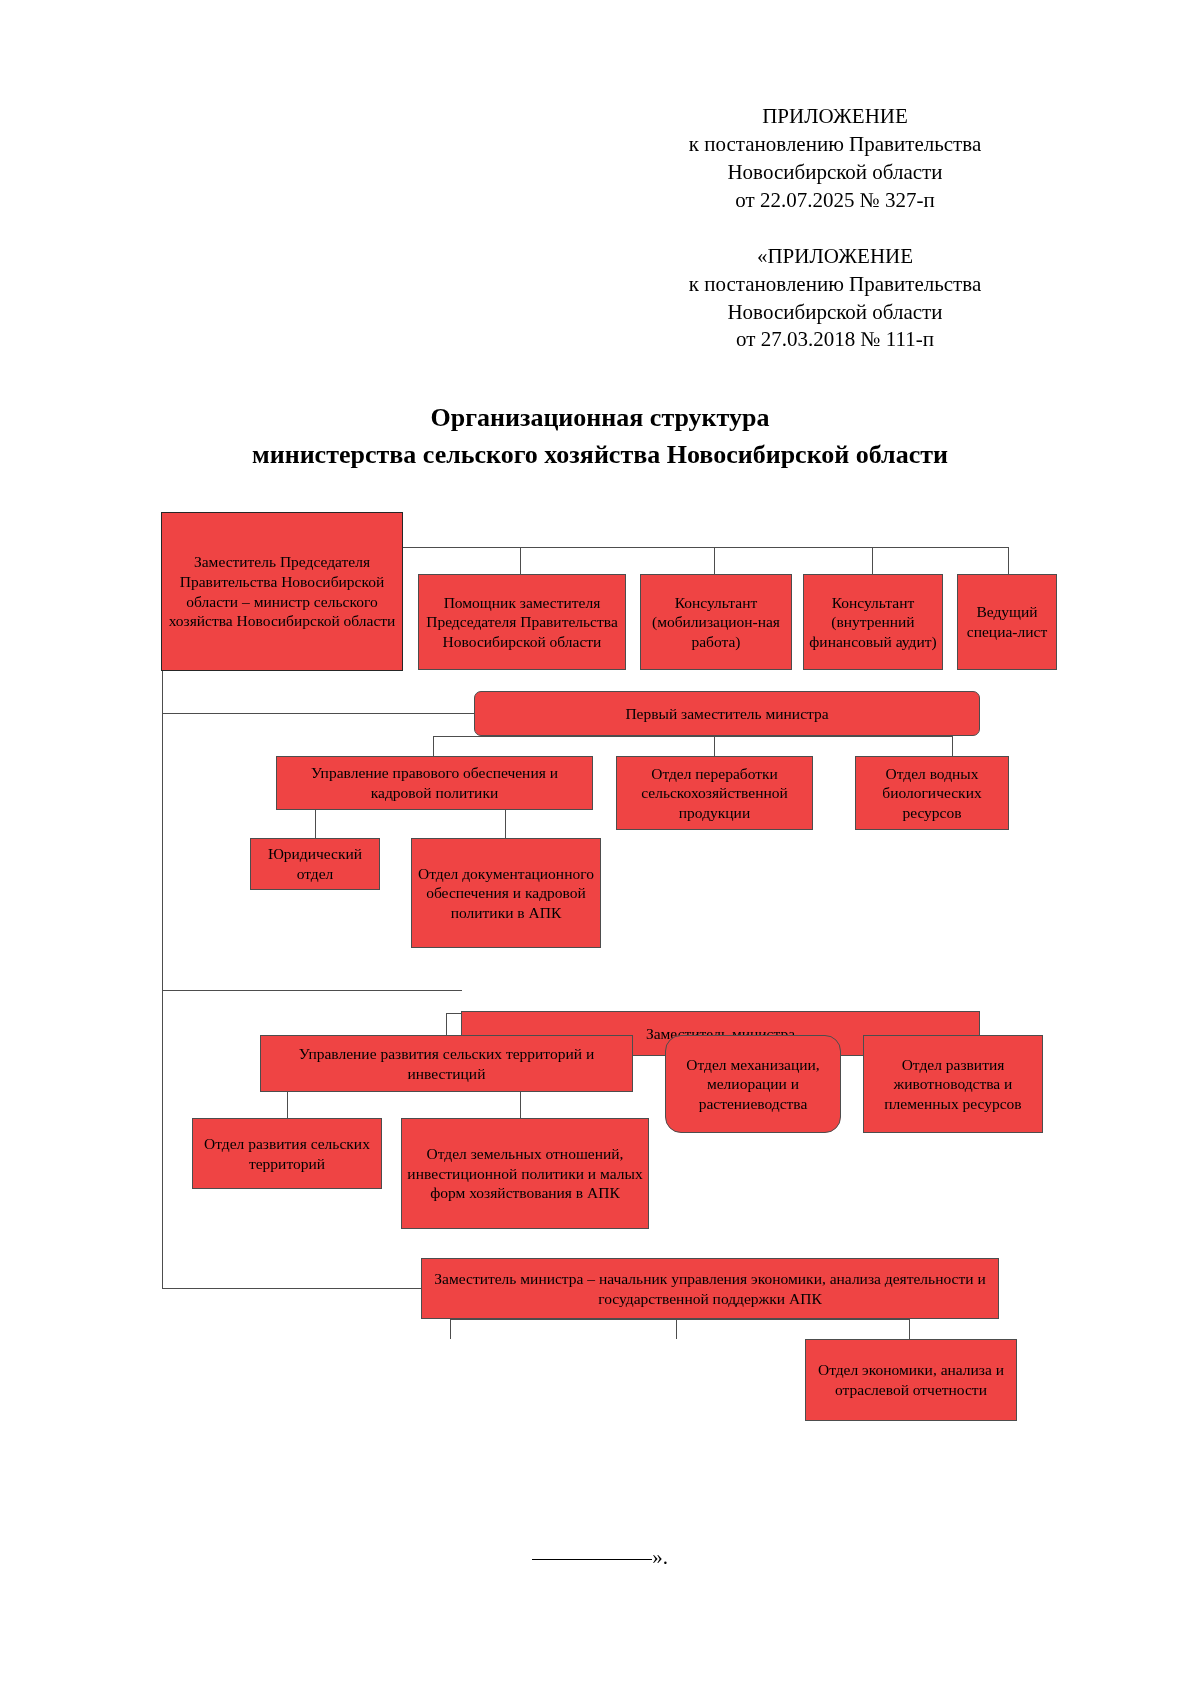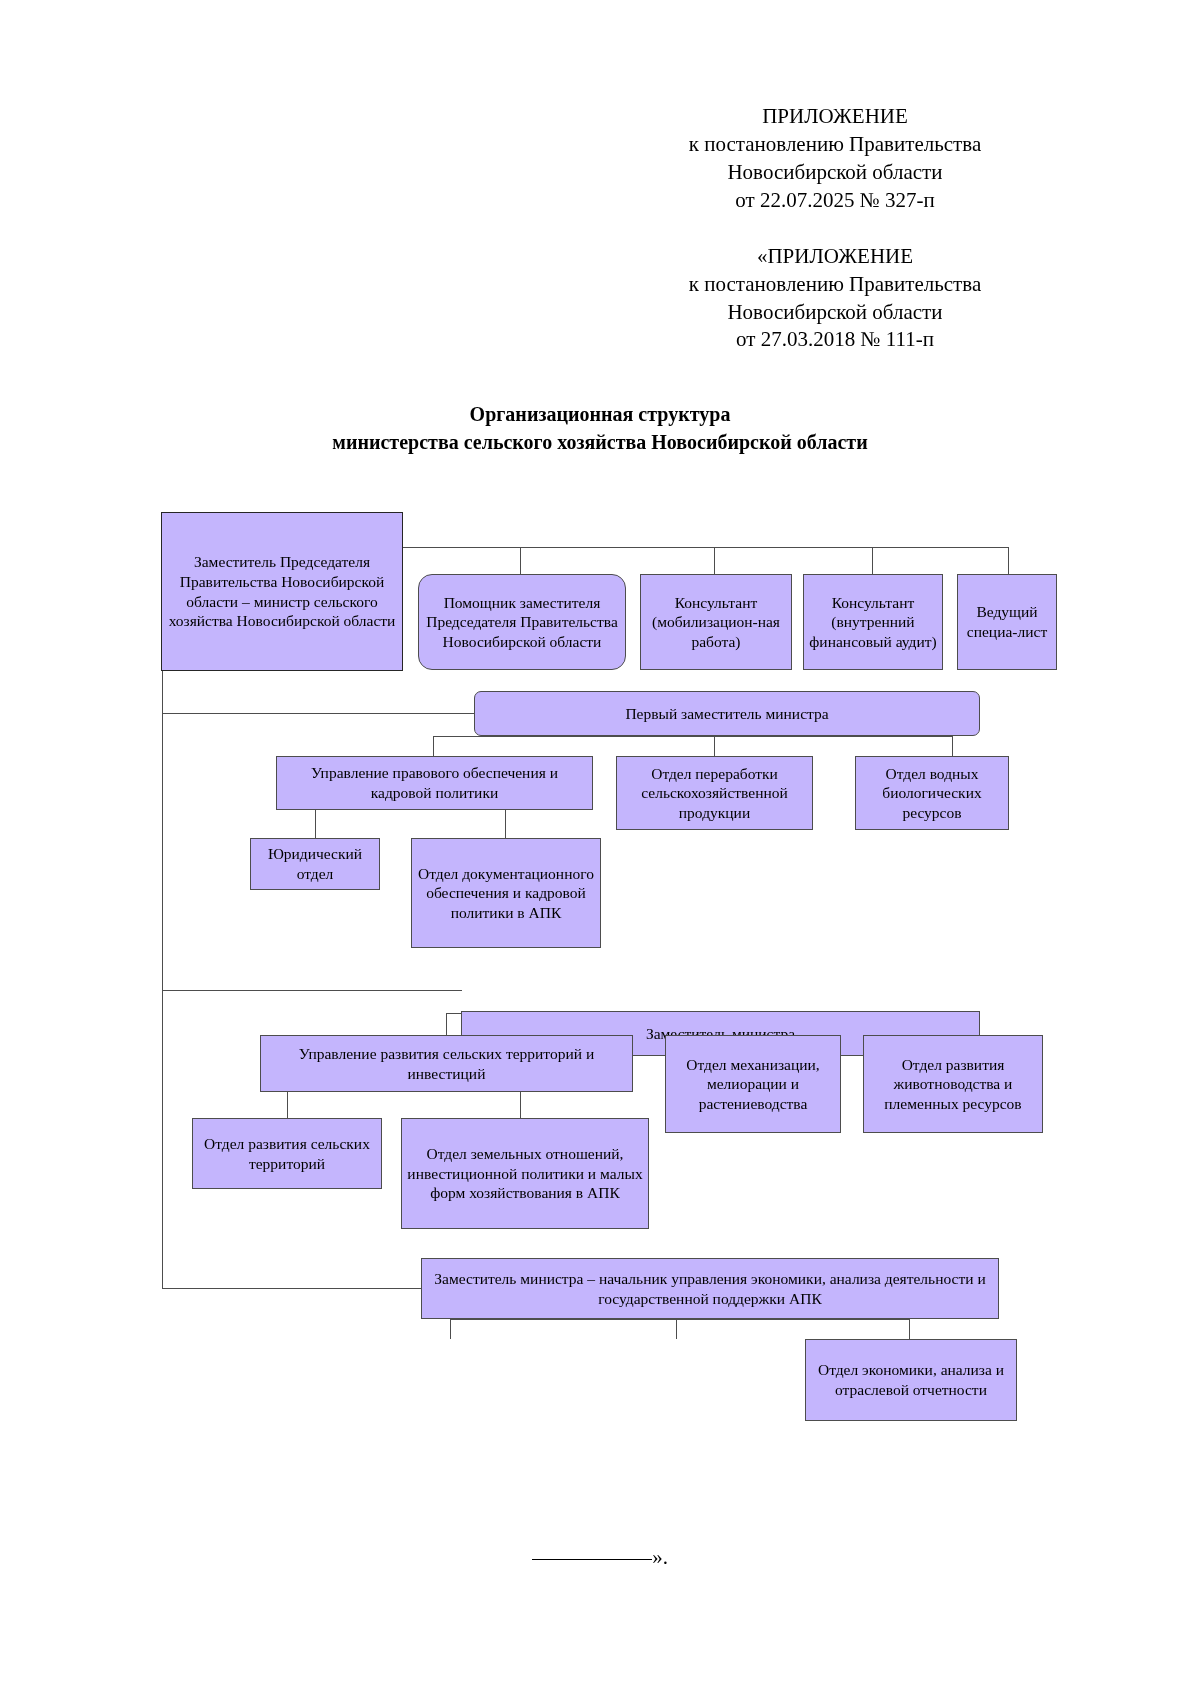--- a/index.html
+++ b/index.html
@@ -30,38 +30,38 @@
   .header .line { white-space: nowrap; }
 
   
   .doc-title {
     position: absolute;
     left: 0;
     top: 400px;
     width: 1200px;
     text-align: center;
     font-weight: bold;
-    font-size: 20px;
+    font-size: 26px;
     line-height: 1.42;
   }
 
   
   .chart {
     position: absolute;
     left: 0;
     top: 0;
     width: 1200px;
     height: 1697px;
   }
 
   .box {
     position: absolute;
     box-sizing: border-box;
     border: 1.4px solid #4d4d4d;
-    background: #c4b5fd;
+    background: #ef4444;
     display: flex;
     align-items: center;
     justify-content: center;
     text-align: center;
     font-size: 15.5px;
     line-height: 1.26;
     padding: 2px 4px;
     z-index: 3;
   }
   .box.thick { border-color: #262626; border-width: 1.6px; }
@@ -118,21 +118,21 @@
   <div class="box thick" style="left:161px; top:512px; width:242px; height:159px;">
     <span>Заместитель Председателя Правительства Новосибирской области – министр сельского хозяйства Новосибирской области</span>
   </div>
 
   <div class="ln h" style="left:403px; top:547px; width:606px;"></div>
   <div class="ln v" style="left:520px; top:547px; height:27px;"></div>
   <div class="ln v" style="left:714px; top:547px; height:27px;"></div>
   <div class="ln v" style="left:872px; top:547px; height:27px;"></div>
   <div class="ln v" style="left:1008px; top:547px; height:27px;"></div>
 
-  <div class="box" style="left:418px; top:574px; width:208px; height:96px;border-radius:14px;">
+  <div class="box" style="left:418px; top:574px; width:208px; height:96px;">
     <span>Помощник заместителя Председателя Правительства Новосибирской области</span>
   </div>
   <div class="box" style="left:640px; top:574px; width:152px; height:96px;">
     <span>Консультант (мобилизацион-ная работа)</span>
   </div>
   <div class="box" style="left:803px; top:574px; width:140px; height:96px;">
     <span>Консультант (внутренний финансовый аудит)</span>
   </div>
   <div class="box" style="left:957px; top:574px; width:100px; height:96px;">
     <span>Ведущий специа-лист</span>
@@ -174,21 +174,21 @@
   </div>
 
   <div class="ln v" style="left:446px; top:1013px; height:22px;"></div>
   <div class="ln h" style="left:446px; top:1013px; width:512px;"></div>
   <div class="ln v" style="left:752px; top:1013px; height:22px;"></div>
   <div class="ln v" style="left:957px; top:1013px; height:22px;"></div>
 
   <div class="box" style="left:260px; top:1035px; width:373px; height:57px;font-family:Liberation Serif, serif;">
     <span>Управление развития сельских территорий и инвестиций</span>
   </div>
-  <div class="box" style="left:665px; top:1035px; width:176px; height:98px;">
+  <div class="box" style="left:665px; top:1035px; width:176px; height:98px;border-radius:16px;">
     <span>Отдел механизации, мелиорации и растениеводства</span>
   </div>
   <div class="box" style="left:863px; top:1035px; width:180px; height:98px;">
     <span>Отдел развития животноводства и племенных ресурсов</span>
   </div>
 
   <div class="ln v" style="left:287px; top:1092px; height:26px;"></div>
   <div class="ln v" style="left:520px; top:1092px; height:26px;"></div>
 
   <div class="box" style="left:192px; top:1118px; width:190px; height:71px;">

